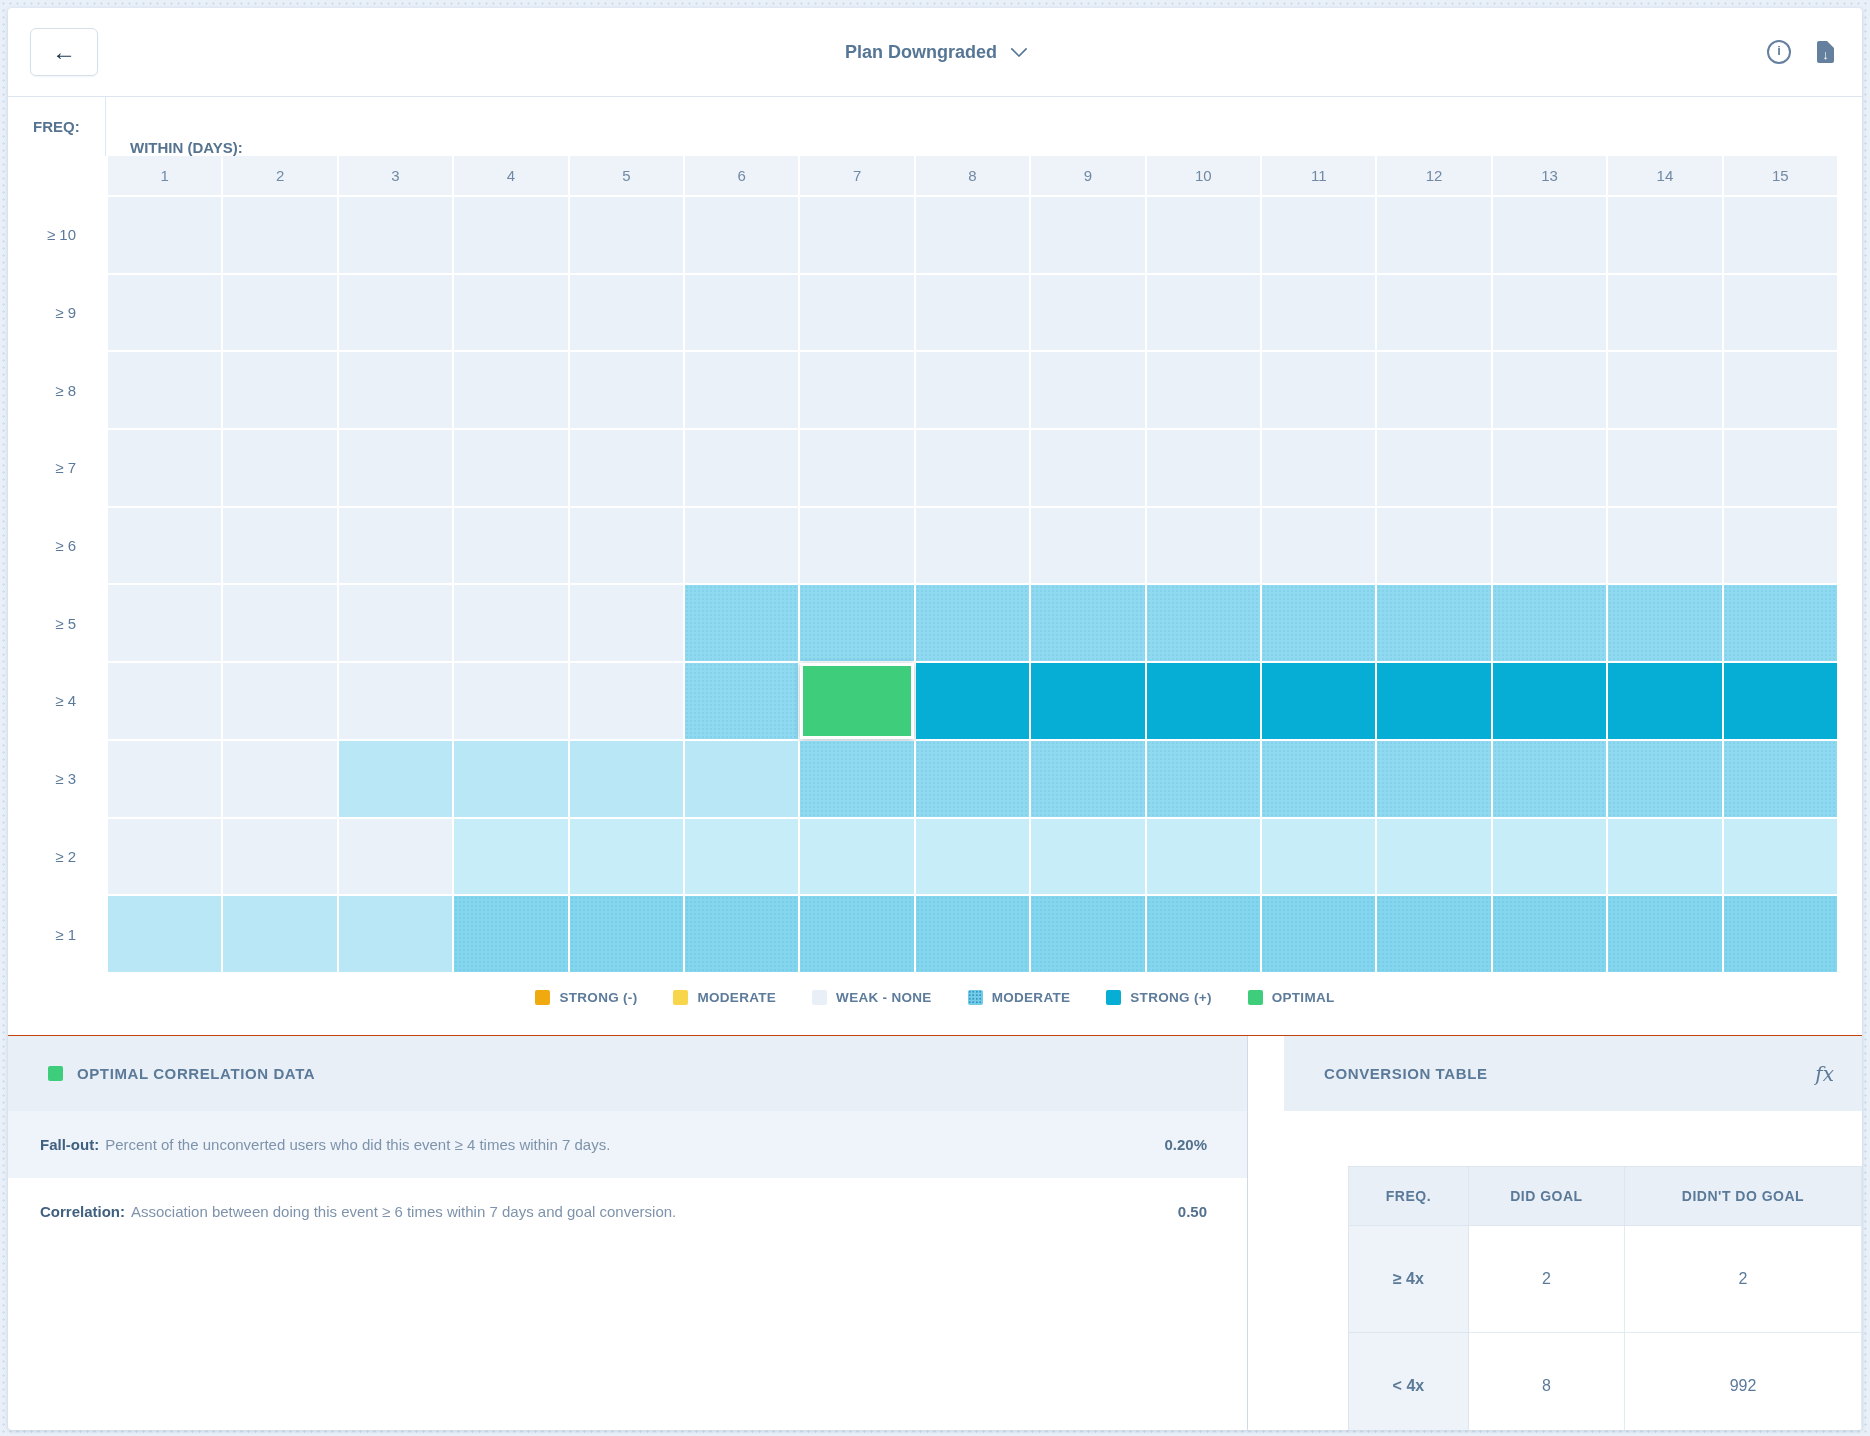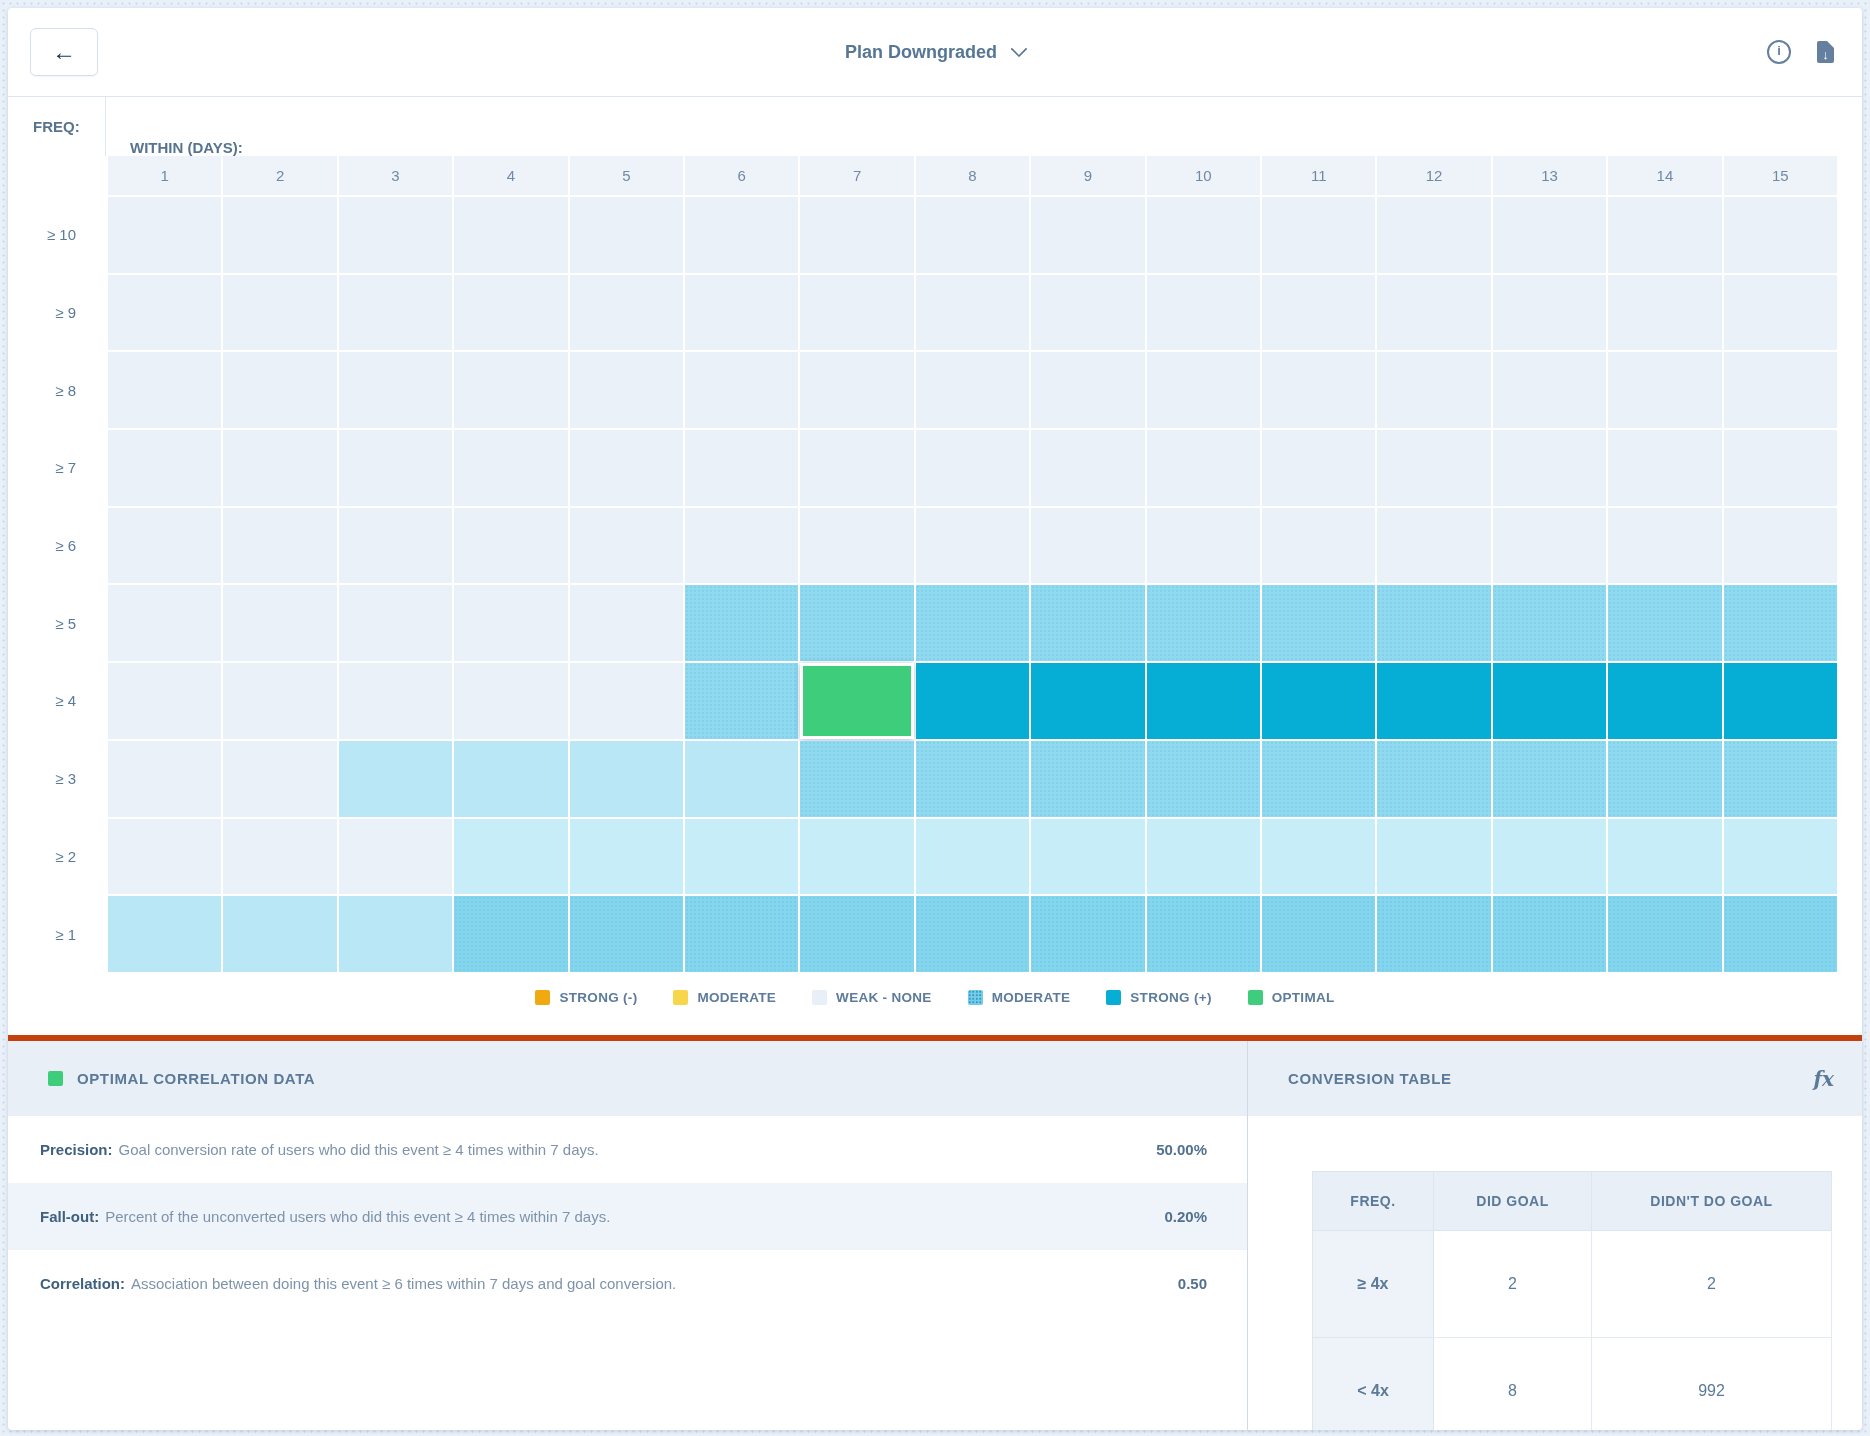--- a/index.html
+++ b/index.html
@@ -48,28 +48,28 @@
   .cell.optimal{border:3px solid #fff;box-shadow:0 1px 6px rgba(20,60,90,.35);box-sizing:border-box;}
 
   
   .legend{margin-top:18px;display:flex;justify-content:center;gap:36px;align-items:center;}
   .legend-item{display:flex;align-items:center;gap:9px;font-size:13.5px;font-weight:bold;
     color:#5d7b9a;letter-spacing:.3px;}
   .swatch{width:15px;height:15px;border-radius:2px;}
   .swatch.dots{background-image:radial-gradient(#2f96bd 1px, rgba(0,0,0,0) 1px);background-size:3.5px 3.5px;}
 
   
-  .bottom{position:absolute;left:0;right:0;top:1027px;bottom:0;border-top:6px solid #c2410c;display:flex;}
+  .bottom{position:absolute;left:0;right:0;top:1027px;bottom:0;border-top:1px solid #c2410c;display:flex;gap:36px;}
   .left-panel{width:1240px;box-sizing:border-box;border-right:1px solid #cfdae6;display:flex;flex-direction:column;overflow:hidden;}
   .right-panel{flex:1;display:flex;flex-direction:column;overflow:hidden;}
   .panel-header{height:75px;flex:0 0 75px;background:#e9eff6;display:flex;align-items:center;
     padding:0 28px 0 40px;font-size:15px;font-weight:bold;color:#5b7a99;letter-spacing:.6px;}
   .panel-header .swatch{margin-right:14px;}
   .fx{margin-left:auto;font-family:"DejaVu Serif",serif;font-style:italic;font-size:20px;
-    color:#5b7a99;cursor:pointer;font-weight:bold;letter-spacing:0;}
+    color:#5b7a99;cursor:pointer;font-weight:normal;letter-spacing:0;}
   .metric-row{height:67px;flex:0 0 67px;display:flex;align-items:center;padding:0 40px 0 32px;font-size:15px;}
   .metric-row.alt{background:#eef4fa;}
   .metric-name{font-weight:bold;color:#40607f;margin-right:6px;white-space:nowrap;}
   .metric-desc{color:#7e93ab;}
   .metric-value{margin-left:auto;font-weight:bold;color:#53718e;}
 
   
   .table-wrap{padding:55px 0 0 64px;}
   table.conv{border-collapse:collapse;}
   table.conv th{background:#e9eff6;border:1px solid #dde6ef;height:56px;font-size:14px;
@@ -310,25 +310,20 @@
     </div>
 
   <div class="bottom">
 
     <div class="left-panel">
       <div class="panel-header">
         <span class="swatch" id="optimal-swatch" style="background-color: rgb(61, 205, 123);"></span>
         <span>OPTIMAL CORRELATION DATA</span>
       </div>
       <div id="metric-rows">
-          <div class="metric-row">
-            <span class="metric-name">Precision:</span>
-            <span class="metric-desc">Goal conversion rate of users who did this event ≥ 4 times within 7 days.</span>
-            <span class="metric-value">50.00%</span>
-          </div>
           <div class="metric-row alt">
             <span class="metric-name">Fall-out:</span>
             <span class="metric-desc">Percent of the unconverted users who did this event ≥ 4 times within 7 days.</span>
             <span class="metric-value">0.20%</span>
           </div>
           <div class="metric-row">
             <span class="metric-name">Correlation:</span>
             <span class="metric-desc">Association between doing this event ≥ 6 times within 7 days and goal conversion.</span>
             <span class="metric-value">0.50</span>
           </div>

